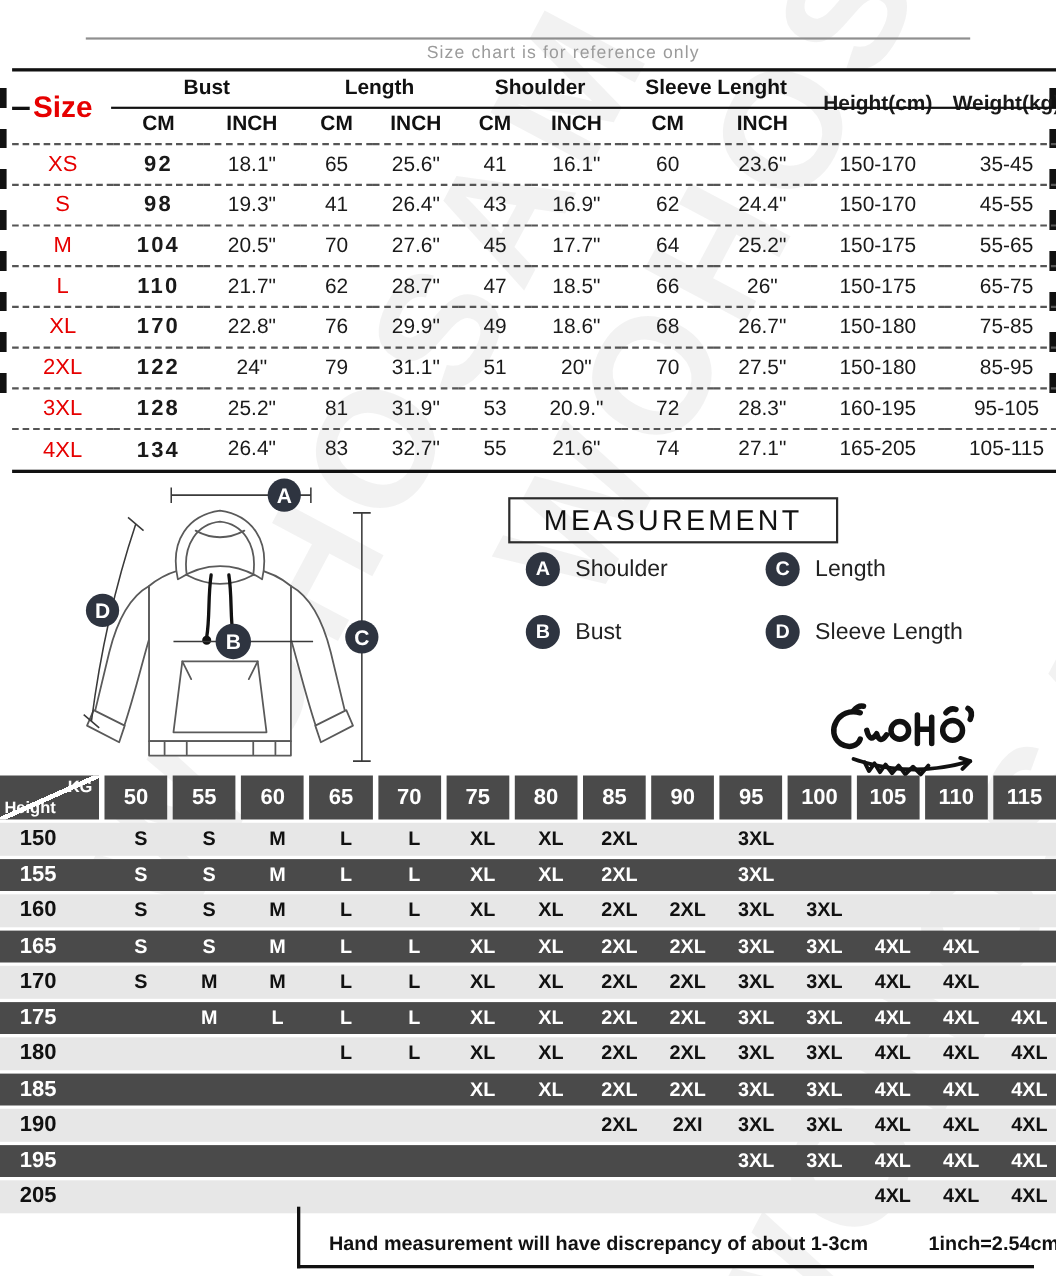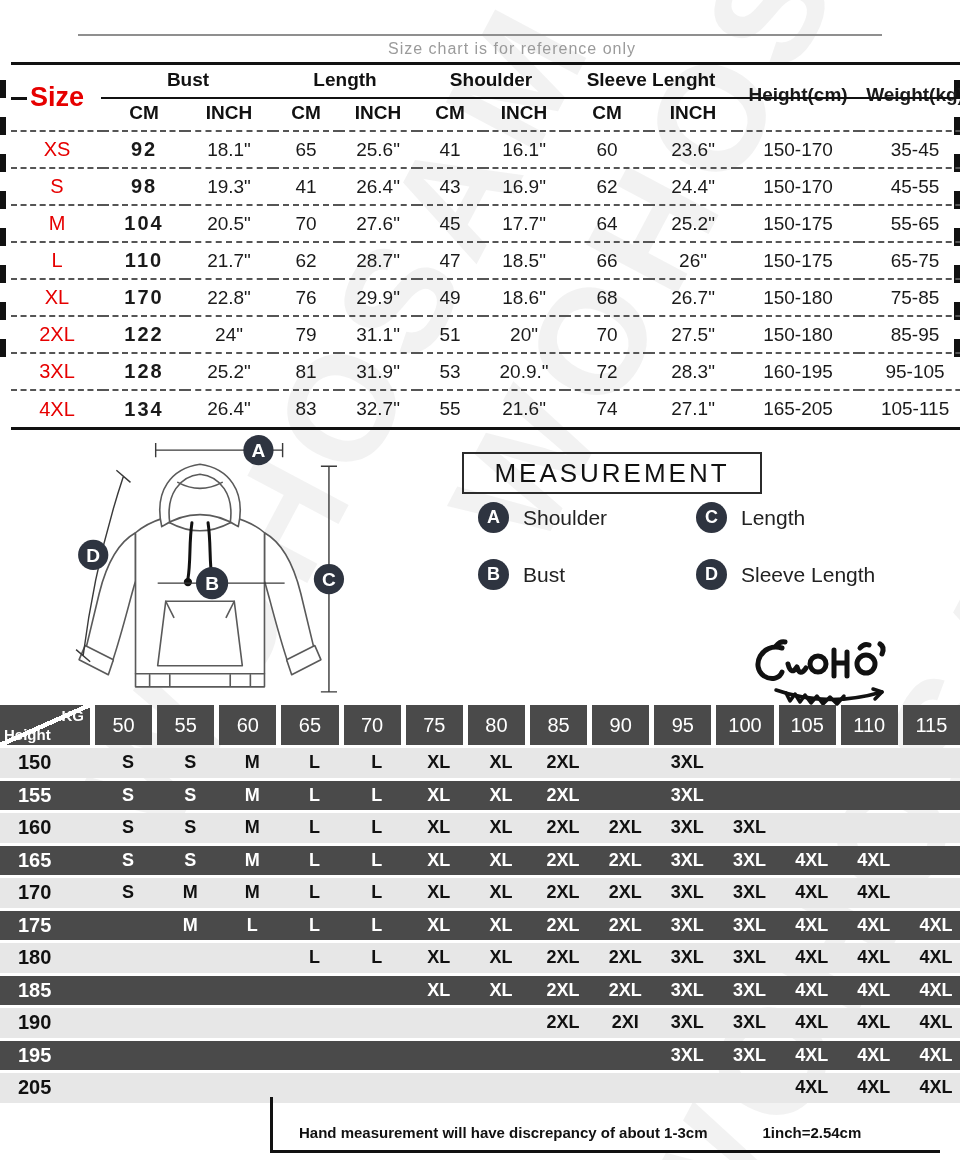--- a/index.html
+++ b/index.html
@@ -48,33 +48,33 @@
          font-size:18px;display:flex;align-items:center;justify-content:center;flex:0 0 31px;}
   .leg-label{font-size:21px;color:#222;}
   .doodle{position:absolute;left:742px;top:636px;width:180px;height:78px;z-index:2;}
   
   .matrix{position:absolute;left:0;top:705px;width:960px;z-index:2;}
   .m-head{display:grid;grid-template-columns:90px repeat(14,1fr);column-gap:5px;height:40px;}
   .m-corner{position:relative;background:#4a4a4a;
             background-image:linear-gradient(to bottom right,rgba(0,0,0,0) 47%,#fff 47%,#fff 53%,rgba(0,0,0,0) 53%);}
   .m-corner .ck{position:absolute;top:2px;right:6px;color:#fff;font-weight:700;font-size:15px;}
   .m-corner .ch{position:absolute;bottom:2px;left:4px;color:#fff;font-weight:700;font-size:15px;}
-  .m-hcell{background:#4a4a4a;color:#fff;font-weight:400;font-size:20px;display:flex;
+  .m-hcell{background:#4a4a4a;color:#fff;font-weight:700;font-size:20px;display:flex;
            align-items:center;justify-content:center;}
   .m-body{display:flex;flex-direction:column;gap:3px;margin-top:3px;}
   .m-row{display:grid;grid-template-columns:90px repeat(14,1fr);column-gap:14px;height:29.5px;}
   .m-body .m-row:nth-child(odd){background:#e7e7e7;color:#111;}
   .m-body .m-row:nth-child(even){background:#4a4a4a;color:#fff;}
   .m-height{font-weight:700;font-size:20px;line-height:29.5px;padding-left:18px;}
   .m-cell{font-weight:700;font-size:18px;line-height:29.5px;text-align:center;}
   
   .footer{position:absolute;left:270px;right:20px;top:1097px;height:44px;border-left:3px solid #111;
           border-bottom:3px solid #111;display:flex;align-items:flex-end;gap:55px;
           padding:0 0 9px 26px;z-index:2;}
-  .footer span{font-weight:700;font-size:15px;color:#111;white-space:nowrap;}
+  .footer span{font-weight:700;font-size:18px;color:#111;white-space:nowrap;}
 </style>
 </head>
 <body>
 
 <div class="canvas">
 
   <div class="wm" style="left:250px;top:40px;">WOHOSAM</div>
   <div class="wm" style="left:-120px;top:330px;">WOHOSAM</div>
   <div class="wm" style="left:430px;top:760px;">WOHOSAM</div>
 

